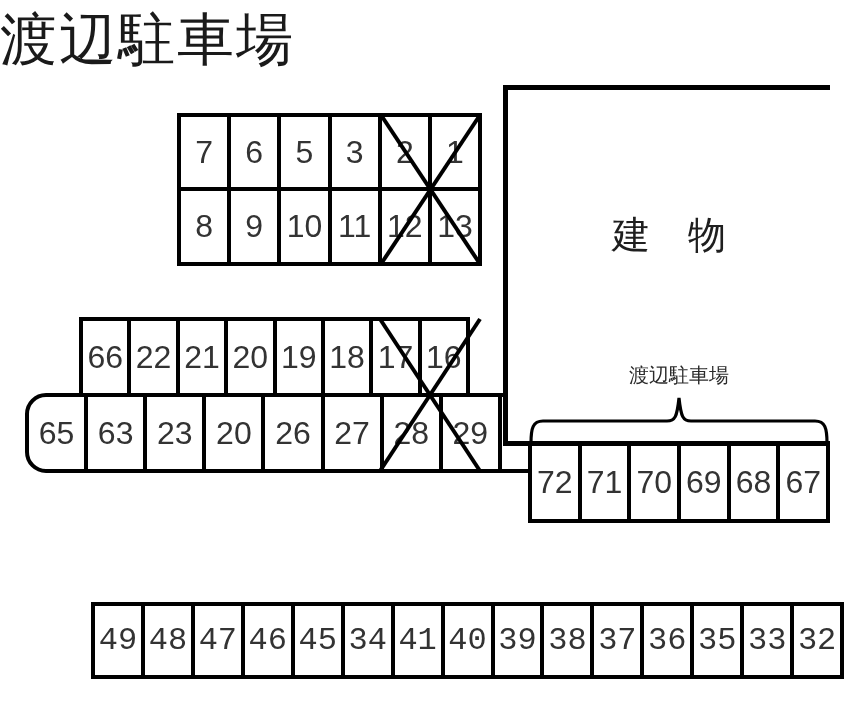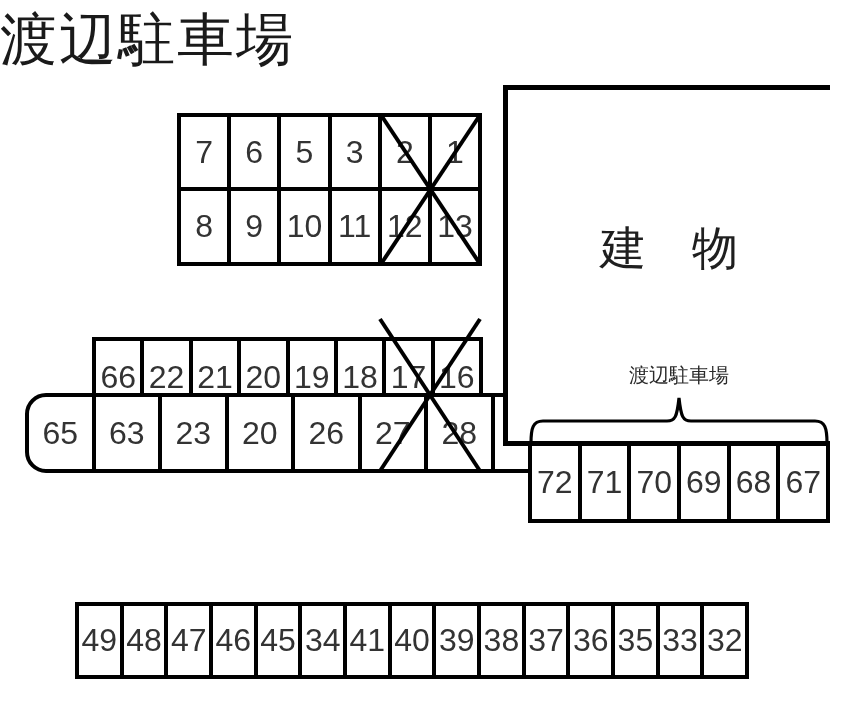--- a/index.html
+++ b/index.html
@@ -50,48 +50,48 @@
     left: 503px; top: 85px;
     width: 327px; height: 361px;
     border-left: 5px solid var(--line);
     border-top: 5px solid var(--line);
     border-bottom: 5px solid var(--line);
     box-sizing: border-box;
     background: var(--bg);
   }
   .building-label {
     position: absolute;
-    top: 128px; left: 0;
+    top: 120px; left: 0;
     width: 100%;
     text-align: center;
-    font-size: 46px;
+    font-size: 38px;
     color: #1f1f1f;
   }
   .front-parking-label {
     position: absolute;
     left: 528px; top: 362px;
     width: 302px;
     text-align: center;
     font-size: 20px;
     color: #2a2a2a;
   }
   .brace { position: absolute; left: 528px; top: 395px; }
   .brace path {
     fill: none;
     stroke: var(--line);
     stroke-width: 3.2;
     stroke-linecap: round;
   }
   
   #lot-a-row1 { left: 177px; top: 113px; width: 305px; height: 78px; }
   #lot-a-row2 { left: 177px; top: 187px; width: 305px; height: 79px; }
-  #lot-b-row1 { left: 92px;  top: 317px; width: 391px; height: 80px; margin-top: 20px; }
+  #lot-b-row1 { left: 79px;  top: 317px; width: 391px; height: 80px; }
   #lot-b-row2 { left: 25px;  top: 393px; width: 536px; height: 80px; border-radius: 21px; }
   #lot-c-row  { left: 528px; top: 442px; width: 302px; height: 81px; }
-  #lot-d-row  { left: 75px;  top: 602px; width: 674px; height: 77px; }
+  #lot-d-row  { left: 91px;  top: 602px; width: 753px; height: 77px; font-family: Liberation Mono, monospace; }
   #x-mark-a { left: 379px; top: 113px; }
   #x-mark-b { left: 378px; top: 317px; }
 </style>
 </head>
 <body>
 
 <div id="canvas">
 
   <div class="page-title">渡辺駐車場</div>
 
@@ -127,20 +127,21 @@
     <div class="cell">16</div>
   </div>
   <div class="prow" id="lot-b-row2">
     <div class="cell">65</div>
     <div class="cell">63</div>
     <div class="cell">23</div>
     <div class="cell">20</div>
     <div class="cell">26</div>
     <div class="cell">27</div>
     <div class="cell">28</div>
+    <div class="cell">29</div>
     <div class="cell">30</div>
   </div>
   <svg class="x-overlay" id="x-mark-b" width="104" height="156" viewBox="0 0 104 156">
     <line x1="2" y1="2" x2="102" y2="154"></line>
     <line x1="102" y1="2" x2="2" y2="154"></line>
   </svg>
 
   <div class="building">
     <div class="building-label">建　物</div>
   </div>

